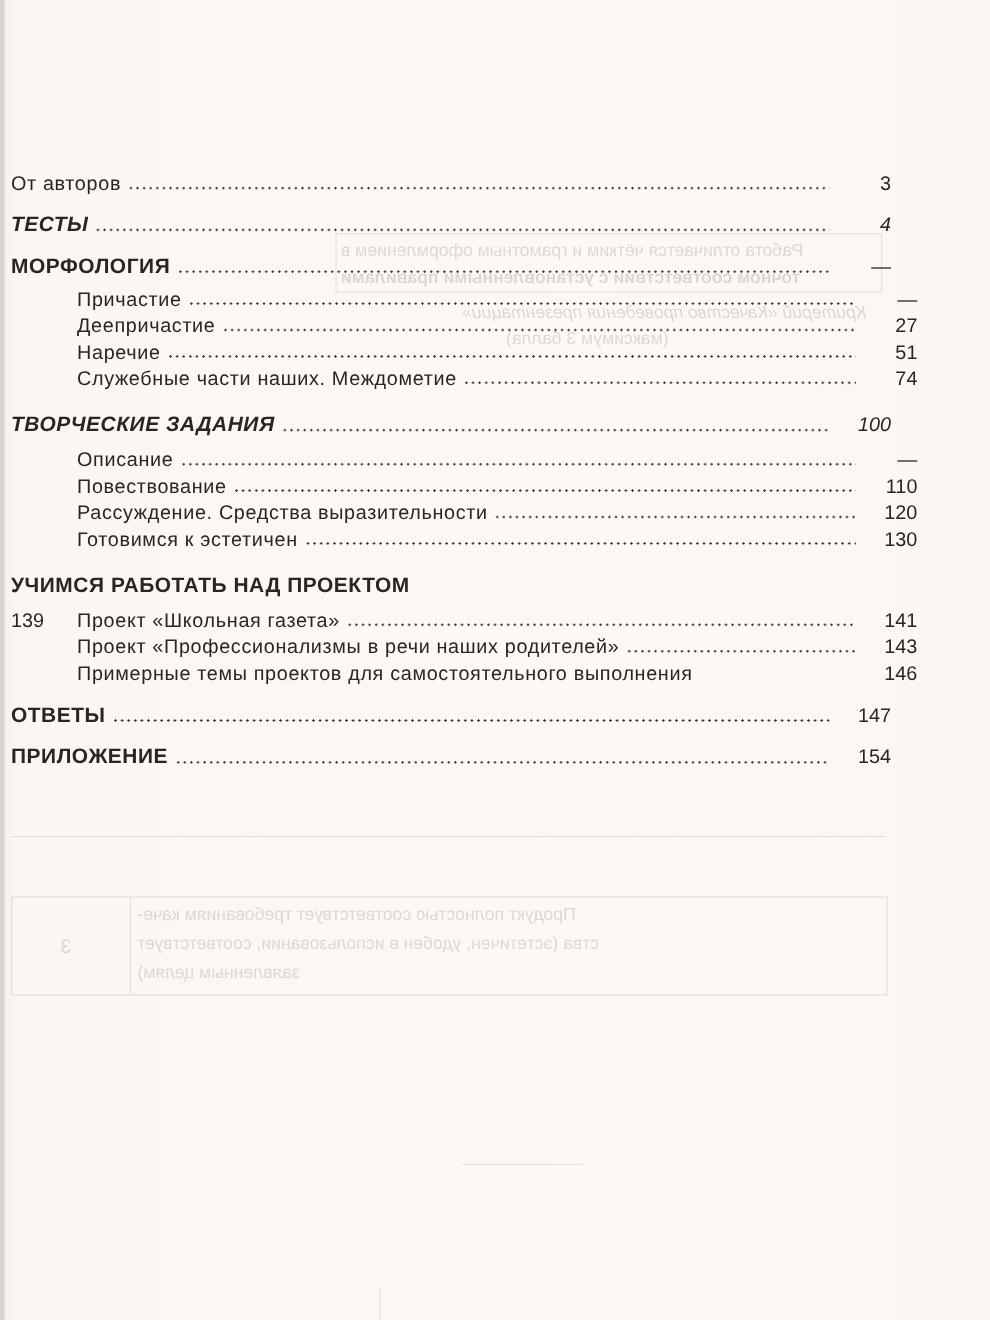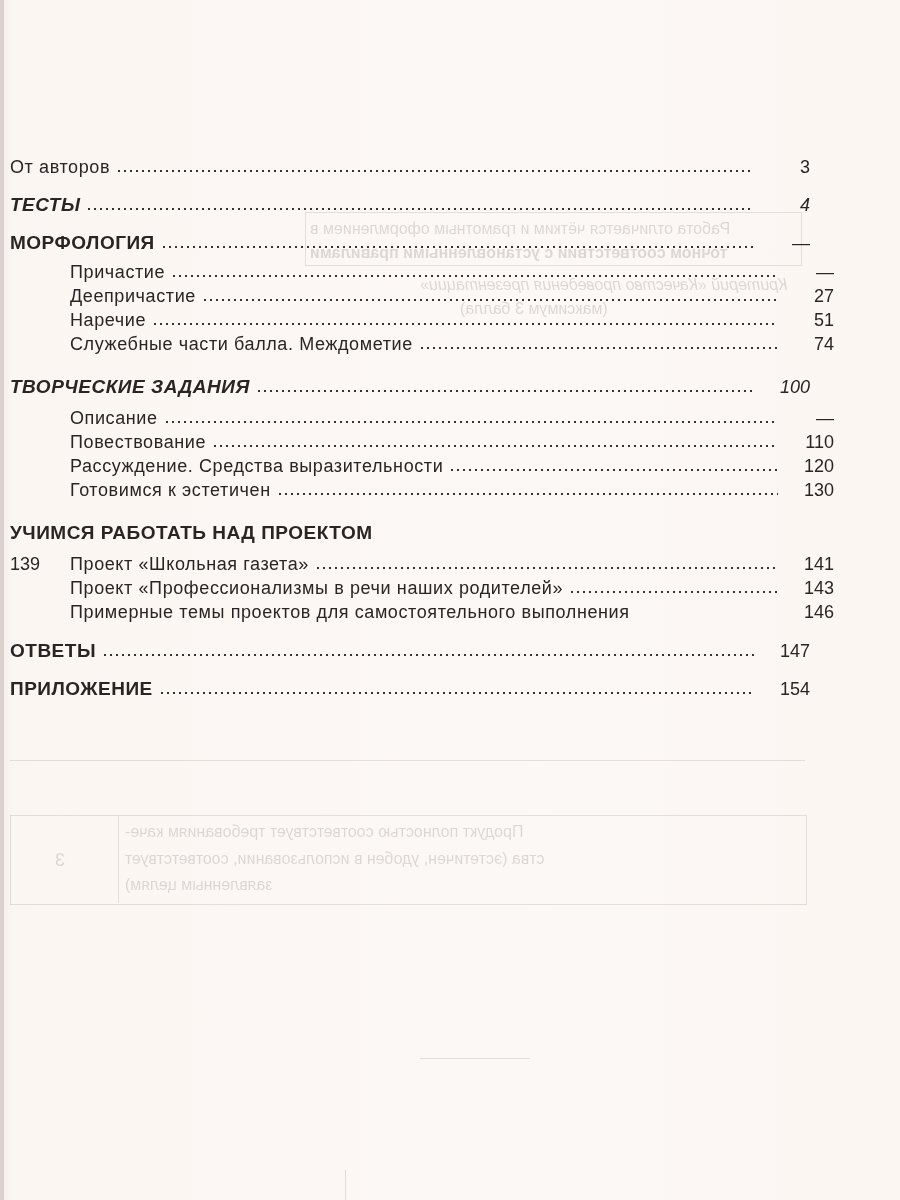--- a/index.html
+++ b/index.html
@@ -199,21 +199,21 @@
       <span class="label">Деепричастие</span>
       <span class="dots"></span>
       <span class="page-num">27</span>
     </div>
     <div class="row sub" style="top:160px;">
       <span class="label">Наречие</span>
       <span class="dots"></span>
       <span class="page-num">51</span>
     </div>
     <div class="row sub" style="top:184px;">
-      <span class="label">Служебные части балла. Междометие</span>
+      <span class="label">Служебные части наших. Междометие</span>
       <span class="dots"></span>
       <span class="page-num">74</span>
     </div>
 
     <div class="row main" style="top:226px;font-style:italic;">
       <span class="label">ТВОРЧЕСКИЕ ЗАДАНИЯ</span>
       <span class="dots"></span>
       <span class="page-num">100</span>
     </div>
     <div class="row sub" style="top:258px;">

